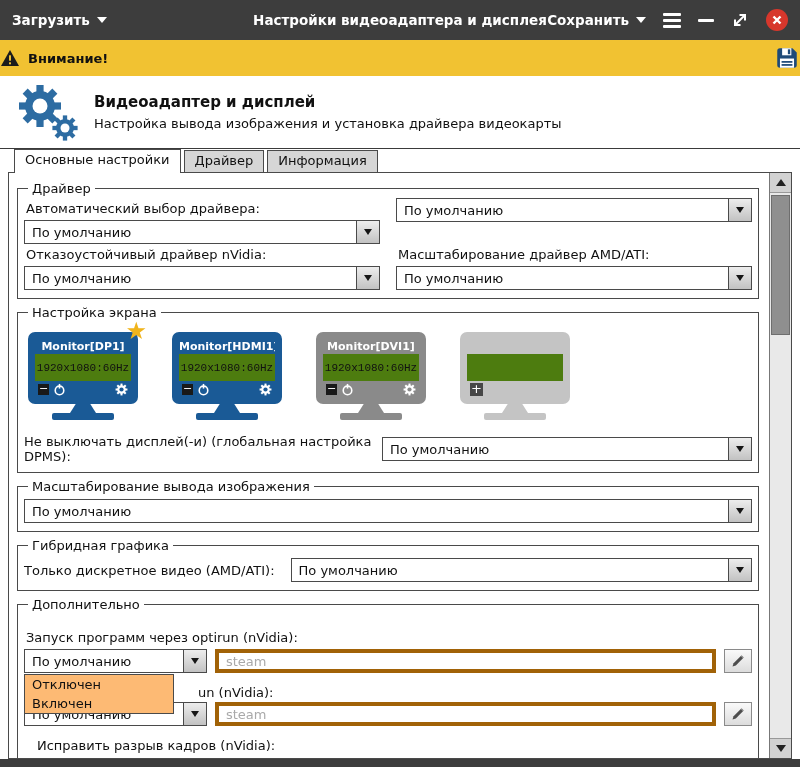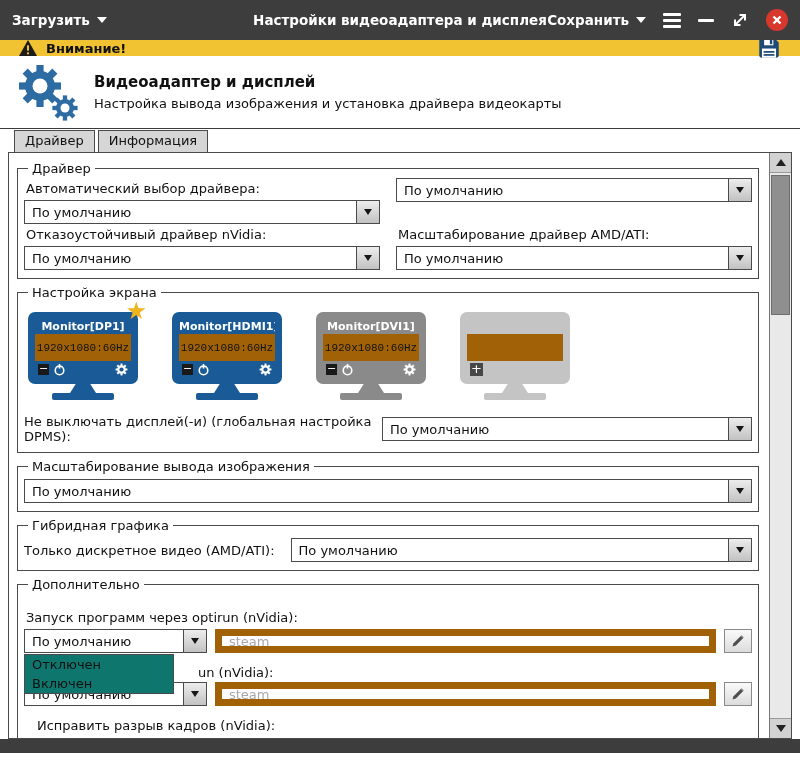--- a/index.html
+++ b/index.html
@@ -25,21 +25,21 @@
   .hamburger { display:flex; flex-direction:column; gap:3px; cursor:pointer; }
   .hamburger span { width:18px; height:3px; background:#fff; border-radius:1px; }
   .win-min { width:16px; height:3px; background:#fff; border-radius:1px; cursor:pointer; }
   .win-expand { cursor:pointer; display:flex; }
   .close-btn {
     width:22px; height:22px; border-radius:50%; background:#d7372c;
     display:flex; align-items:center; justify-content:center; cursor:pointer;
   }
 
   
-  .warnbar { height:16px; background:#f1c232; display:flex; align-items:center; padding:0 18px; gap:8px; }
+  .warnbar { height:36px; background:#f1c232; display:flex; align-items:center; padding:0 0; gap:8px; }
   .warn-text { font-weight:bold; }
   .floppy { margin-left:auto; display:flex; cursor:pointer; }
 
   
   .pageheader { height:73px; background:#fff; border-bottom:1px solid #3a3a3a; display:flex; align-items:center; padding:3px 10px; gap:12px; }
   .ph-title { margin:0; font-size:15px; font-weight:bold; }
   .ph-sub { margin:5px 0 0; font-size:13px; }
 
   
   .tabbar { height:23px; display:flex; gap:3px; padding-left:14px; align-items:flex-end; position:relative; z-index:3; }
@@ -64,21 +64,21 @@
   
   .grid2 { display:grid; grid-template-columns:1fr 1fr; column-gap:16px; }
   .fld label { display:block; margin:3px 2px 4px; line-height:15px; }
 
   
   .monitors { display:flex; gap:34px; padding:10px 0 0 4px; }
   .monitor { width:110px; position:relative; cursor:pointer; }
   .mon-active { --c:#1a5a96; }
   .mon-gray   { --c:#8a8a8a; }
   .mon-empty  { --c:#c4c4c4; }
-  .m-screen { border:7px solid var(--c); border-radius:7px; height:72px; background:#a16207; display:flex; flex-direction:column; overflow:hidden; }
+  .m-screen { border:7px solid var(--c); border-radius:7px; height:72px; background:#4d7c0f; display:flex; flex-direction:column; overflow:hidden; }
   .m-title { background:var(--c); color:#fff; font-size:11px; font-weight:bold; text-align:center; height:15px; line-height:15px; }
   .m-res { flex:1; display:flex; align-items:center; justify-content:center; font-size:11px; color:#111;font-family:Liberation Mono, monospace; }
   .m-icons { height:16px; background:var(--c); display:flex; align-items:center; gap:4px; padding:0 3px; }
   .m-minus, .m-plus { width:11px; height:11px; display:flex; align-items:center; justify-content:center; color:#fff; font-size:11px; cursor:pointer; }
   .m-minus { background:#191919; }
   .m-minus::before { content:"−"; margin-top:-1px; }
   .m-plus { background:#474747; width:13px; height:13px; font-size:13px; }
   .m-plus::before { content:"+"; margin-top:-1px; }
   .sp { flex:1; }
   .m-neck { width:26px; height:9px; margin:0 auto; background:var(--c); clip-path:polygon(22% 0,78% 0,100% 100%,0 100%); }
@@ -98,24 +98,24 @@
   .hybrid-row { display:flex; align-items:center; gap:16px; margin-top:3px; }
   .hybrid-row .lbl { flex:0 0 auto; }
   .hybrid-row .combo { flex:1; }
 
   
   .xlabel { display:block; margin:16px 2px 4px; line-height:15px; }
   .xlabel2 { padding-left:172px; margin:12px 2px 2px; }
   .xlabel3 { margin:12px 13px 5px; }
   .xrow { display:flex; align-items:center; gap:8px; }
   .xcombo { width:183px; flex:0 0 auto; }
-  .xinput { flex:1; height:24px; border:7px solid #a16207; padding:0 7px; font-size:13px; font-family:inherit; color:#333; background:#fff; }
+  .xinput { flex:1; height:24px; border:4px solid #a16207; padding:0 7px; font-size:13px; font-family:inherit; color:#333; background:#fff; }
   .xinput::placeholder { color:#a9a9a9; }
   .xedit { width:28px; height:24px; border:1px solid #8a8a8a; background:linear-gradient(#fafafa,#dcdcdc); display:flex; align-items:center; justify-content:center; cursor:pointer; flex:0 0 auto; }
-  .dd-list { position:absolute; left:6px; top:62px; width:150px; background:#0f766e; border:1px solid #4a4a4a; z-index:6; }
+  .dd-list { position:absolute; left:6px; top:62px; width:150px; background:#fdba74; border:1px solid #4a4a4a; z-index:6; }
   .dd-item { padding:2px 7px; height:19px; line-height:16px; cursor:pointer; }
 
   
   .scrollbar { position:absolute; top:0; right:0; bottom:0; width:22px; border-left:1px solid #777; background:#e9e9e9; }
   .sb-btn { position:absolute; left:0; right:0; height:20px; background:#d2d2d2; display:flex; align-items:center; justify-content:center; cursor:pointer; }
   .sb-up { top:0; border-bottom:1px solid #999; }
   .sb-down { bottom:0; border-top:1px solid #999; }
   .tri-up { width:0; height:0; border-left:5px solid transparent; border-right:5px solid transparent; border-bottom:7px solid #222; }
   .tri-down { width:0; height:0; border-left:5px solid transparent; border-right:5px solid transparent; border-top:7px solid #222; }
   .sb-thumb { position:absolute; left:1px; right:1px; top:22px; height:140px; background:#8f8f8f; border:1px solid #6e6e6e; cursor:grab; }
@@ -197,20 +197,21 @@
     <circle cx="30" cy="26" r="7.5" fill="#fff"></circle>
     <circle cx="55" cy="48" r="4.5" fill="#fff"></circle>
   </svg>
   <div>
     <h1 class="ph-title">Видеоадаптер и дисплей</h1>
     <p class="ph-sub">Настройка вывода изображения и установка драйвера видеокарты</p>
   </div>
 </div>
 
 <div class="tabbar">
+  <div class="tab active">Основные настройки</div>
   <div class="tab">Драйвер</div>
   <div class="tab">Информация</div>
 </div>
 
 <div class="content">
 
   <fieldset class="first">
     <legend>Драйвер</legend>
     <div class="grid2">
       <div class="fld">

